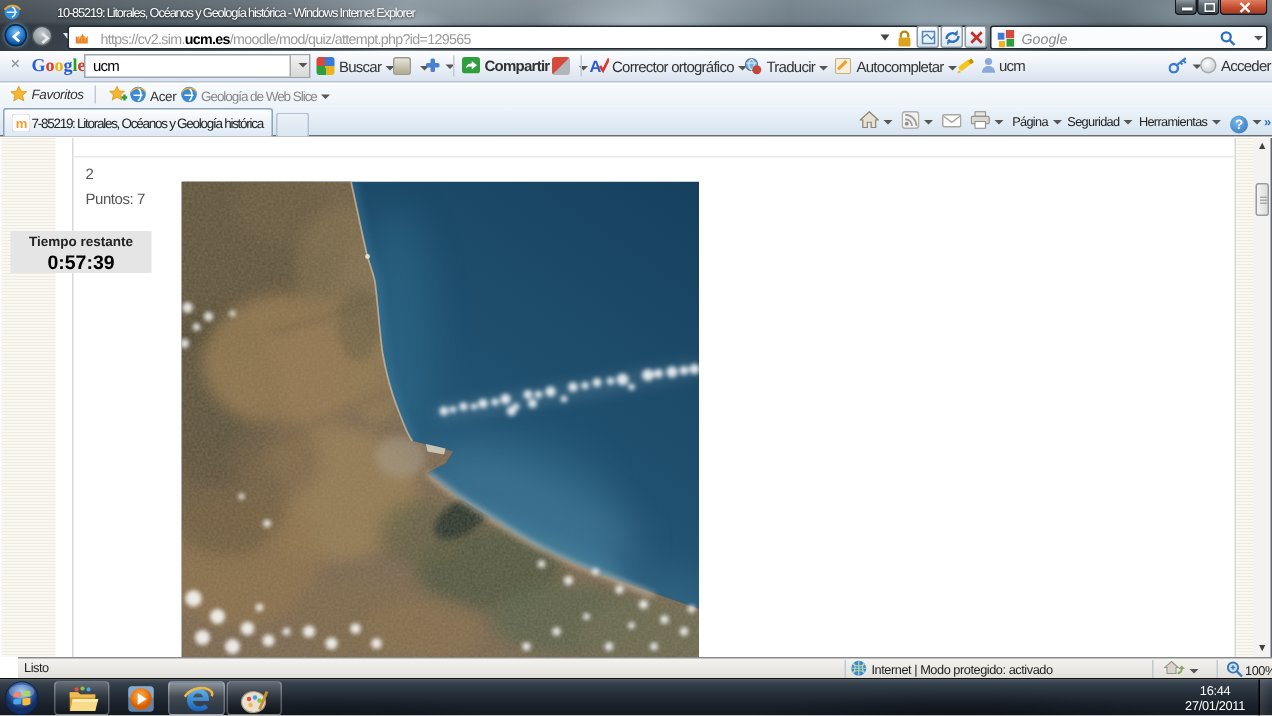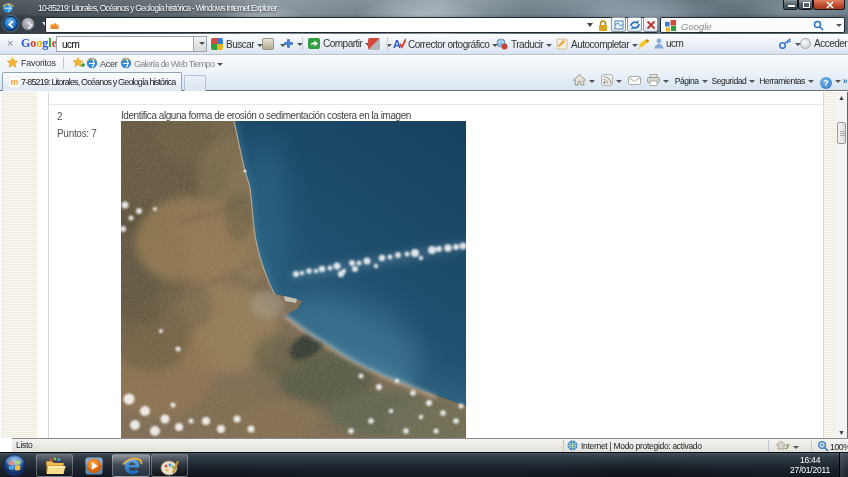--- a/index.html
+++ b/index.html
@@ -115,20 +115,21 @@
         <path d="M3.5 1.5 L7.5 5 L3.5 8.5" stroke="#e8eaec" stroke-width="2" fill="none"></path>
       </svg>
     </div>
   <div class="abs" id="drophist"></div>
   <div class="abs" id="addr">
     <svg class="abs" style="left:3px;top:2px" width="11" height="11" viewBox="0 0 11 11">
         <rect width="11" height="11" rx="2" fill="#fff"></rect>
         <path d="M1.5 9 v-5 l2.5 2 2-3.5 2 3.5 1.5-2 V9z" fill="#e8802a"></path>
         <text x="5.5" y="8" font-size="7" font-weight="bold" fill="#f59b30" text-anchor="middle">m</text>
       </svg>
+    <div class="abs" id="addrtxt">https://cv2.sim.<b>ucm.es</b>/moodle/mod/quiz/attempt.php?id=129565</div>
     <div class="abs" id="addrdrop"></div>
     <svg class="abs" style="left:551px;top:2px" width="12" height="12" viewBox="0 0 12 12">
         <rect x="2" y="5" width="8" height="6" rx="1" fill="#d9a520"></rect>
         <path d="M3.5 5 v-1.5 a2.5 2.5 0 0 1 5 0 V5" stroke="#b8860b" stroke-width="1.5" fill="none"></path>
       </svg>
   </div>
   <div class="abs" style="left:611px;top:17px;width:15px;height:15px;background:linear-gradient(#fdfdfd,#dde6ee);border:1px solid #8a98a4;border-radius:2px;">
      <svg style="position:absolute;left:2px;top:2px" width="10" height="10" viewBox="0 0 10 10">
         <rect x="1" y="1" width="8" height="8" fill="#eaf2fa" stroke="#5588bb"></rect>
         <path d="M1 5 l3-2 3 3 2-2" stroke="#5588bb" fill="none"></path>
@@ -171,21 +172,21 @@
         <div class="da" style="position:absolute;left:2px;top:5px;"></div>
       </div>
     </div>
   <div class="it" style="left:211px;"><span class="ico" style="background:conic-gradient(#3a7bd5 0 25%,#e8b420 0 50%,#2e9e3e 0 75%,#d54a3a 0);"></span>Buscar<span class="da"></span><span style="color:#888"> ·</span></div>
   <div class="it" style="left:262px;"><span class="ico" style="background:linear-gradient(#e8e4da,#b0a890);border:1px solid #998;"></span><span class="da"></span></div>
   <div class="it" style="left:283px;"><svg width="11" height="11" viewBox="0 0 11 11" style="vertical-align:-2px">
         <rect x="4" y="1" width="3" height="9" rx="1" fill="#4a80d0"></rect>
         <rect x="1" y="4" width="9" height="3" rx="1" fill="#4a80d0"></rect>
       </svg><span class="da"></span></div>
   <div class="sep" style="left:302px;"></div>
-  <div class="it" style="left:308px;"><svg width="12" height="11" viewBox="0 0 12 11" style="vertical-align:-2px;margin-right:3px">
+  <div class="it" style="left:308px;font-weight:bold;"><svg width="12" height="11" viewBox="0 0 12 11" style="vertical-align:-2px;margin-right:3px">
         <rect width="12" height="11" rx="2" fill="#2e9e3e"></rect>
         <path d="M2.5 7.5 C3 5 5 4.2 6.5 4.4 L6.5 2.6 L10 5.5 L6.5 8.4 L6.5 6.4 C5 6.2 3.5 6.6 2.5 7.5 Z" fill="#fff"></path>
       </svg>Compartir<span class="da"></span></div>
   <div class="it" style="left:368px;"><span class="ico" style="background:linear-gradient(135deg,#d54a3a 48%,#b0b6bc 52%);"></span><span class="da"></span></div>
   <div class="sep" style="left:387px;"></div>
   <div class="it" style="left:393px;"><svg width="13" height="12" viewBox="0 0 13 12" style="vertical-align:-2px;margin-right:2px">
         <text x="0" y="10" font-size="11" font-weight="bold" fill="#2b5bd7" font-family="Liberation Sans">A</text>
         <path d="M7 6 L9 9 L13 1" stroke="#d93a2b" stroke-width="1.8" fill="none"></path>
       </svg>Corrector ortográfico<span class="da"></span></div>
   <div class="it" style="left:496px;"><svg width="12" height="12" viewBox="0 0 12 12" style="vertical-align:-2px;margin-right:3px">
@@ -207,38 +208,38 @@
         <path d="M0.5 10.5 C1 7 3 6 5 6 C7 6 9 7 9.5 10.5 Z" fill="#8aa8d8"></path>
       </svg>ucm</div>
   <div class="it" style="left:779px;"><svg width="13" height="11" viewBox="0 0 13 11" style="vertical-align:-2px">
         <circle cx="3.5" cy="7.5" r="2.8" fill="none" stroke="#3a7bd5" stroke-width="1.6"></circle>
         <path d="M5.8 5.2 L11.5 0.8 M9.5 2 L11.5 4 M7.8 3.5 L9.3 5" stroke="#3a7bd5" stroke-width="1.4" fill="none"></path>
       </svg><span class="da"></span></div>
   <div class="it" style="left:800px;"><span class="ico" style="border-radius:50%;background:radial-gradient(circle at 40% 35%,#fdfdfd,#c0c6cc);border:1px solid #a8a8a8;width:11px;height:11px;"></span>Acceder</div>
 </div>
 
 <div class="abs" id="favbar">
-  <div class="it" style="left:7px;"><svg width="11" height="11" viewBox="0 0 11 11" style="vertical-align:-2px;margin-right:3px">
+  <div class="it" style="left:7px;font-style:italic;"><svg width="11" height="11" viewBox="0 0 11 11" style="vertical-align:-2px;margin-right:3px">
         <path d="M5.5 0.5 L7 3.8 L10.8 4.1 L8 6.6 L8.9 10.3 L5.5 8.3 L2.1 10.3 L3 6.6 L0.2 4.1 L4 3.8 Z" fill="#f5b730" stroke="#d89010" stroke-width=".5"></path>
       </svg>Favoritos</div>
   <div class="sep" style="left:63px;top:1px;height:12px;"></div>
   <div class="it" style="left:73px;"><svg width="12" height="12" viewBox="0 0 12 12" style="vertical-align:-2px;margin-right:1px">
         <path d="M5 0.5 L6.4 3.6 L10 3.9 L7.3 6.2 L8.2 9.7 L5 7.8 L1.8 9.7 L2.7 6.2 L0 3.9 L3.6 3.6 Z" fill="#f5b730" stroke="#d89010" stroke-width=".5"></path>
         <path d="M8 8 h4 M10 6 v4" stroke="#2e9e3e" stroke-width="1.6"></path>
       </svg></div>
   <div class="it" style="left:86px;"><svg width="12" height="12" viewBox="0 0 12 12" style="vertical-align:-2px;margin-right:2px">
         <circle cx="6" cy="6" r="5.2" fill="#3a8ad5"></circle>
         <path d="M3 6.5 h6 M6 1.8 c2.6 1.6 2.6 6.8 0 8.4" stroke="#fff" stroke-width="1.1" fill="none"></path>
         <path d="M1.2 4.5 C3.5 1 9 1 11 4.2" stroke="#e8b040" stroke-width="1" fill="none"></path>
       </svg>Acer</div>
   <div class="it" style="left:120px;color:#888;"><svg width="12" height="12" viewBox="0 0 12 12" style="vertical-align:-2px;margin-right:2px">
         <circle cx="6" cy="6" r="5.2" fill="#3a8ad5"></circle>
         <path d="M3 6.5 h6 M6 1.8 c2.6 1.6 2.6 6.8 0 8.4" stroke="#fff" stroke-width="1.1" fill="none"></path>
         <path d="M1.2 4.5 C3.5 1 9 1 11 4.2" stroke="#e8b040" stroke-width="1" fill="none"></path>
-      </svg><span style="letter-spacing:-0.7px">Galería de Web Tiempo</span><span class="da"></span></div>
+      </svg><span style="letter-spacing:-0.7px">Geología de Web Slice</span><span class="da"></span></div>
 </div>
 
 <div class="abs" id="tabrow">
   <div id="tab1">
     <svg class="abs" style="left:5px;top:3px" width="12" height="12" viewBox="0 0 11 11">
         <rect width="11" height="11" rx="2" fill="#fff" stroke="#ccc" stroke-width=".5"></rect>
         <text x="5.5" y="8.5" font-size="8" font-weight="bold" fill="#f59b30" text-anchor="middle">m</text>
       </svg>
     <span style="position:absolute;left:18px;top:4px;letter-spacing:-0.85px;">7-85219: Litorales, Océanos y Geología histórica</span>
   </div>
@@ -268,21 +269,24 @@
 </div>
 
 <div class="abs" id="content">
   <div class="abs stripes" id="stripL"></div>
   <div class="abs stripes" id="stripR"></div>
   <div class="abs" id="vline1"></div>
   <div class="abs" id="vline2"></div>
   <div class="abs" style="left:49px;top:12px;width:774px;height:1px;background:#e8e8e8;"></div>
   <div class="abs" id="qnum">2</div>
   <div class="abs" id="qpts">Puntos: 7</div>
-  <div class="abs" id="qtext">Identifica alguna forma de erosión o sedimentación costera en la imagen</div>
+  <div class="abs" id="timer">
+      <div class="t1">Tiempo restante</div>
+      <div class="t2">0:57:39</div>
+    </div>
   <div class="abs" id="photo">
   <svg width="345" height="317" viewBox="0 0 345 317">
     <defs>
       <linearGradient id="sea" x1="1" y1="0" x2="0.25" y2="1">
         <stop offset="0" stop-color="#16405e"></stop>
             <stop offset="0.45" stop-color="#20506f"></stop>
         <stop offset="0.78" stop-color="#2c5f7f"></stop>
             <stop offset="1" stop-color="#387090"></stop>
       </linearGradient>
       <filter id="b2" x="-50%" y="-50%" width="200%" height="200%">

